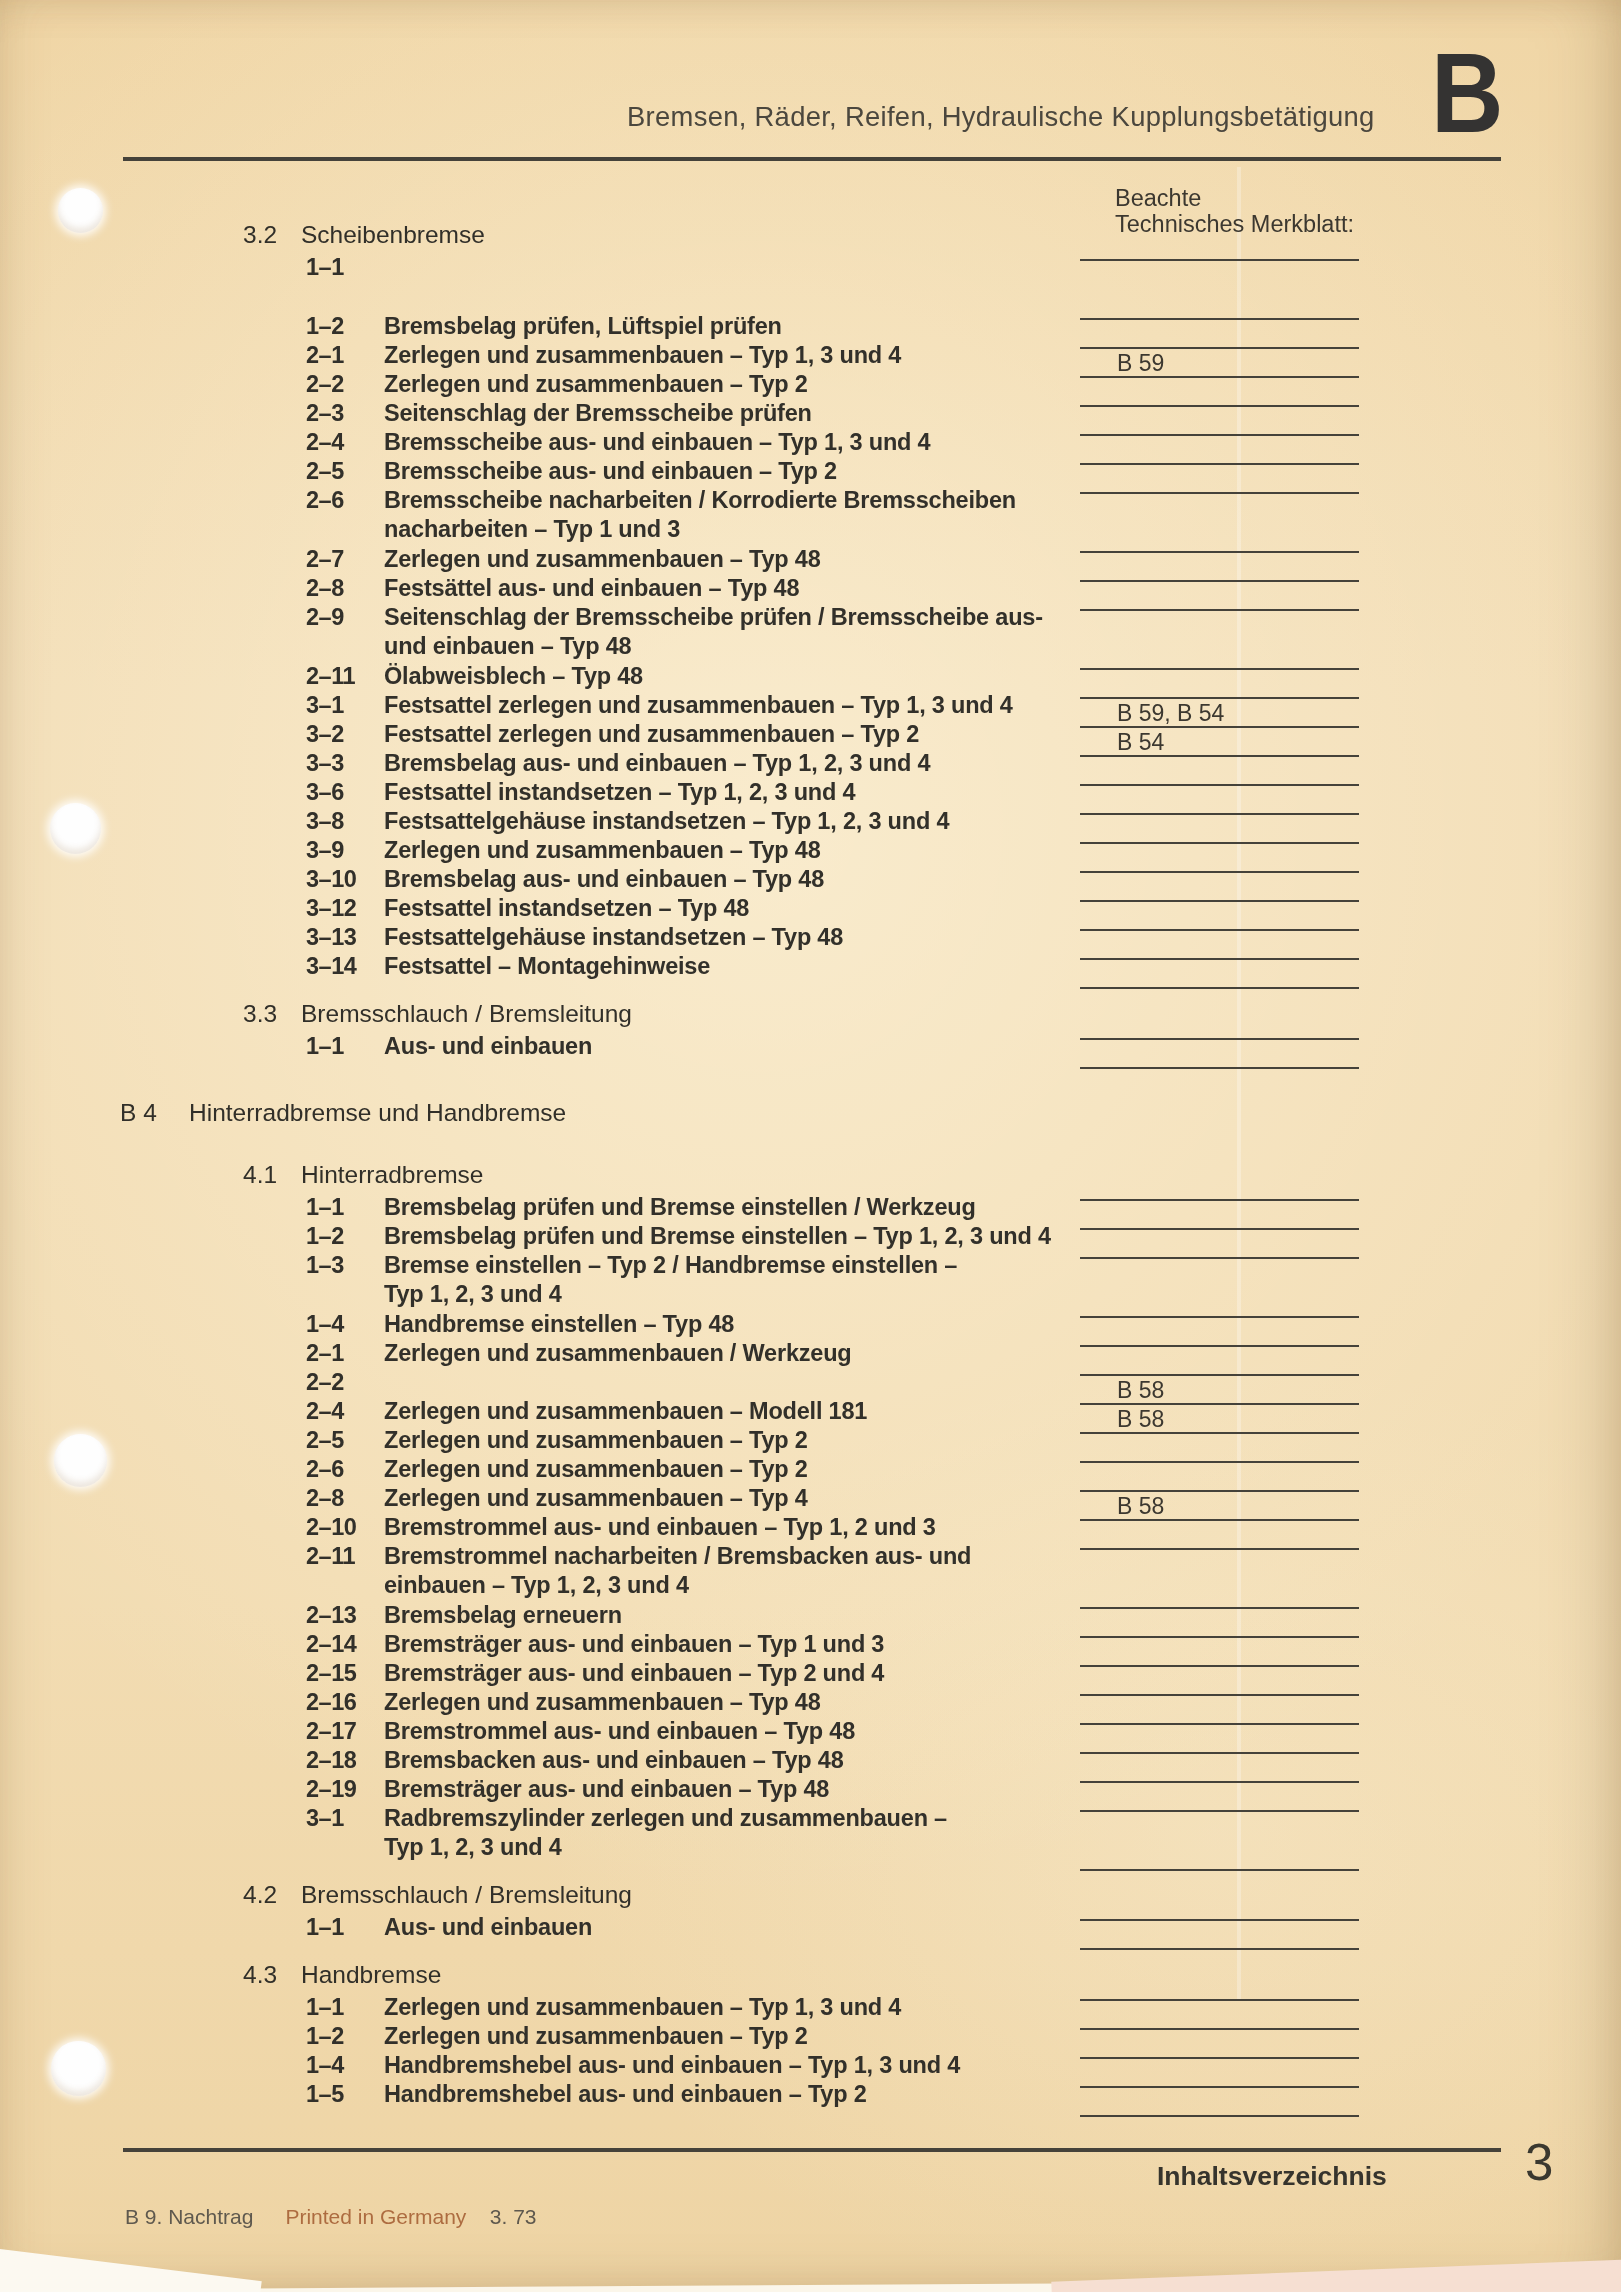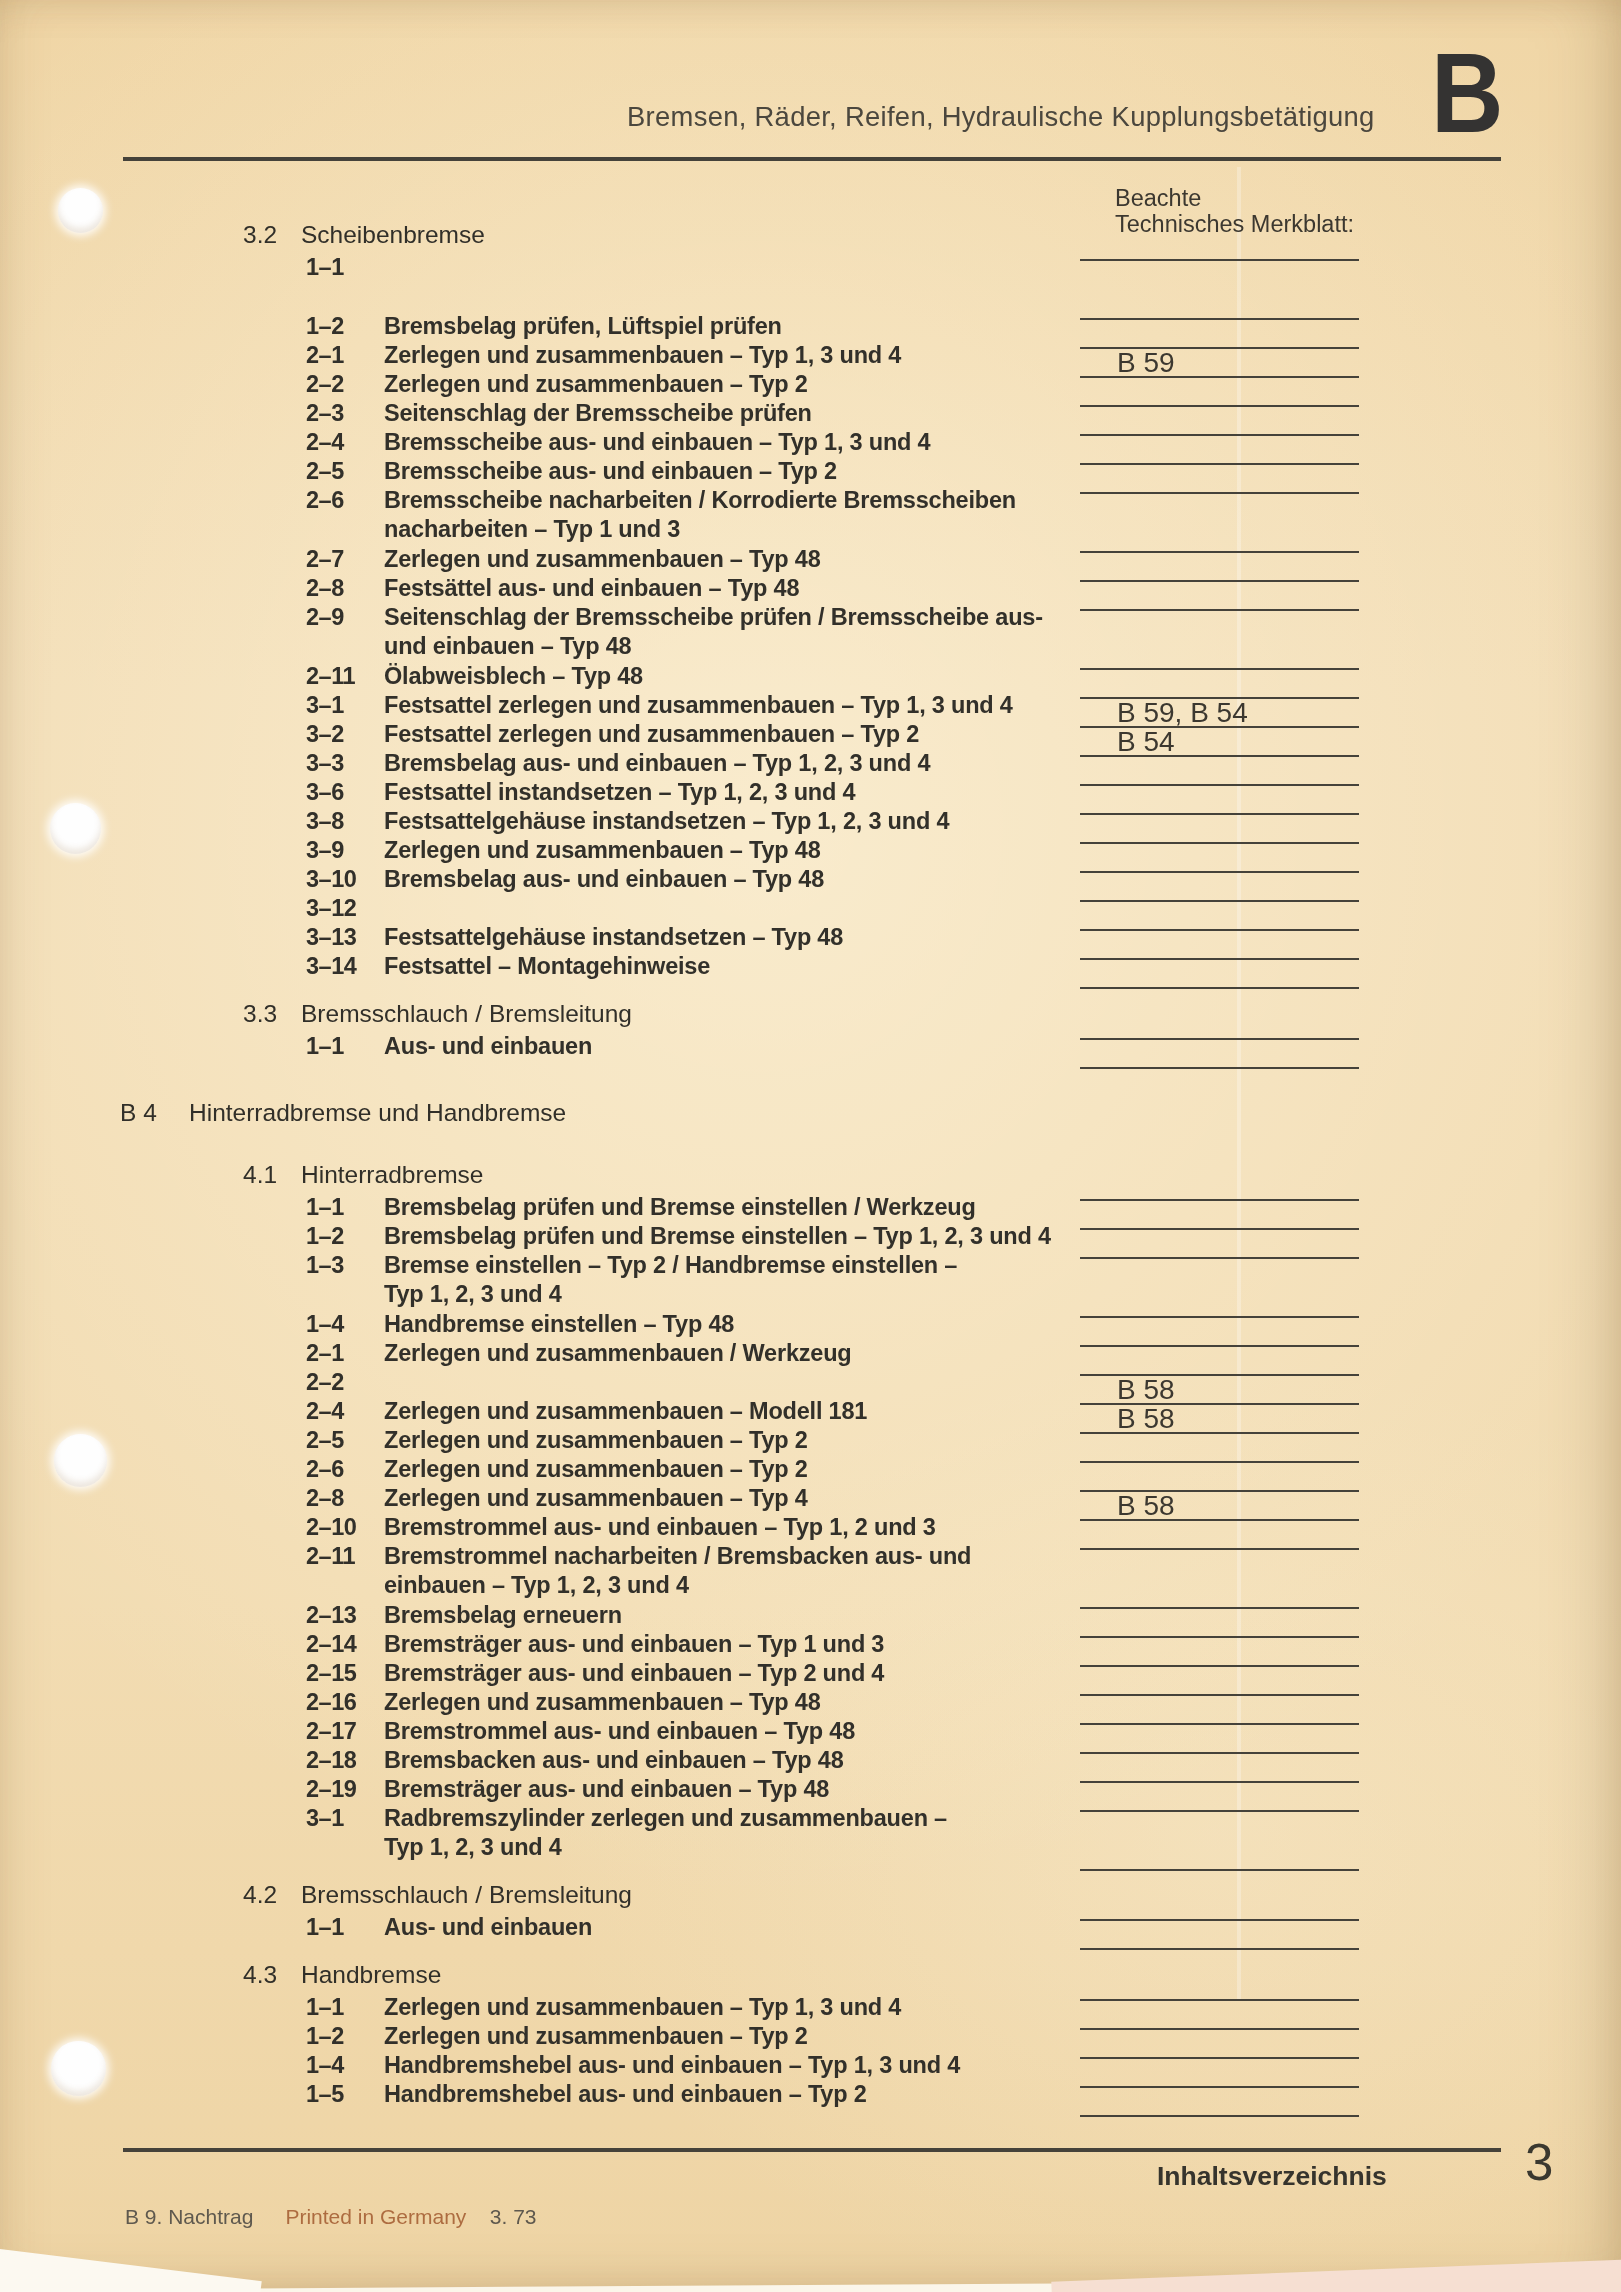--- a/index.html
+++ b/index.html
@@ -65,21 +65,21 @@
   .sec.chapter .sec-head { padding-left:120px; }
   .sec.chapter .sec-num  { display:inline-block; width:69px; }
 
   .item { position:relative; min-height:29px; padding-left:384px;
           font-size:23.5px; font-weight:700; line-height:29px; color:#32302a; }
   .item.two-line { min-height:59px; }
   .item-num  { position:absolute; left:306px; top:0; letter-spacing:-0.5px; }
   .item-text { display:block; white-space:pre-line; letter-spacing:-0.2px; }
   .ref-cell  { position:absolute; left:1080px; top:5.9px; width:279px; height:26.5px;
                border-top:2.9px solid var(--rule,#45423a); }
-  .ref-val   { display:block; padding-left:37px; font-weight:400; font-size:28px;
+  .ref-val   { display:block; padding-left:37px; font-weight:400; font-size:23px;
                line-height:28px; color:#3c3830; }
   .close-rule { margin-left:1080px; width:279px; height:0;
                 border-top:2.9px solid var(--rule,#45423a); position:relative; top:5.9px; }
 
   
   .bottom-rule { position:absolute; left:123px; top:2148px; width:1378px; height:3.9px;
                  background:var(--rule,#45423a); }
   .page-section-label { position:absolute; left:1157px; top:2161px;
                  font-size:26.5px; font-weight:700; color:#36342d; }
   .page-number { position:absolute; left:1525px; top:2133px;
@@ -263,20 +263,21 @@
   <div class="item">
     <span class="item-num">3–10</span>
     <span class="item-text">Bremsbelag aus- und einbauen – Typ 48</span>
     <span class="ref-cell">
       <span class="ref-val"></span>
     </span>
   </div>
 
   <div class="item">
     <span class="item-num">3–12</span>
+    <span class="item-text">Festsattel instandsetzen – Typ 48</span>
     <span class="ref-cell">
       <span class="ref-val"></span>
     </span>
   </div>
 
   <div class="item">
     <span class="item-num">3–13</span>
     <span class="item-text">Festsattelgehäuse instandsetzen – Typ 48</span>
     <span class="ref-cell">
       <span class="ref-val"></span>

